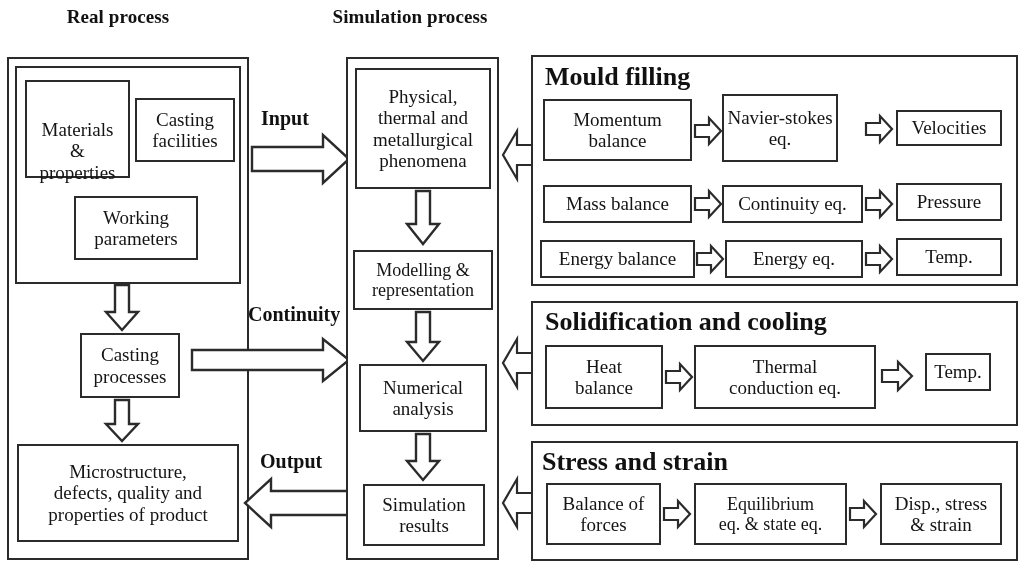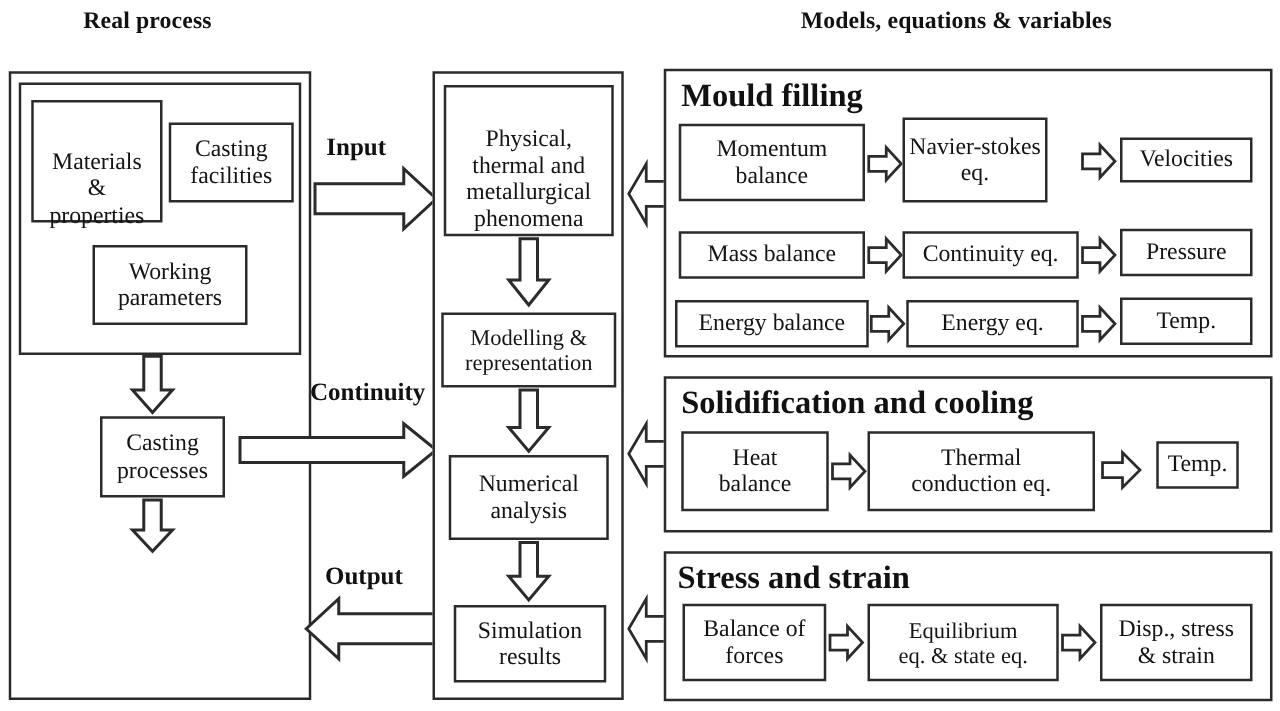--- a/index.html
+++ b/index.html
@@ -76,21 +76,21 @@
   .arrow svg { display: block; overflow: visible; }
   .ar-stroke { fill: #ffffff; stroke: #2b2b2b; stroke-width: 2.4; stroke-linejoin: miter; }
   .ar-stroke-thin { fill: #ffffff; stroke: #2b2b2b; stroke-width: 2.2; stroke-linejoin: miter; }
 </style>
 </head>
 <body>
 
 <div id="stage">
 
   <div class="col-title" style="left:28px; top:6px; width:180px;">Real process</div>
-  <div class="col-title" style="left:595px; top:6px; width:340px;">Models, equations &amp; variables</div>
+  <div class="col-title" style="left:310px; top:6px; width:200px;">Simulation process</div>
 
   <div class="panel" style="left:7px; top:57px; width:242px; height:503px;"></div>
 
   <div class="panel-inner" style="left:15px; top:66px; width:226px; height:218px;"></div>
 
   <div class="bx" style="left:25px; top:80px; width:105px; height:98px;">
     <span style="white-space:pre-line;margin-top:44px;">Materials
 &amp;
 properties</span>
   </div>
@@ -115,20 +115,25 @@
     <span style="white-space:pre-line;">Casting
 processes</span>
   </div>
 
   <div class="arrow" style="left:104px; top:399px;">
     <svg width="36" height="44" viewBox="0 0 36 44">
       <path class="ar-stroke" d="M11,1 L25,1 L25,25 L34,25 L18,42 L2,25 L11,25 Z"></path>
     </svg>
   </div>
 
+  <div class="bx" style="left:17px; top:444px; width:222px; height:98px;">
+    <span style="white-space:pre-line;">Microstructure,
+defects, quality and
+properties of product</span>
+  </div>
 
   <div class="lbl-bold" style="left:261px; top:107px;">Input</div>
   <div class="arrow" style="left:251px; top:133px;">
     <svg width="100" height="52" viewBox="0 0 100 52">
       <path class="ar-stroke" d="M1,14 L72,14 L72,2 L98,26 L72,50 L72,38 L1,38 Z"></path>
     </svg>
   </div>
 
   <div class="lbl-bold" style="left:248px; top:303px;">Continuity</div>
   <div class="arrow" style="left:191px; top:337px;">
@@ -139,21 +144,21 @@
 
   <div class="lbl-bold" style="left:260px; top:450px;">Output</div>
   <div class="arrow" style="left:243px; top:477px;">
     <svg width="108" height="52" viewBox="0 0 108 52">
       <path class="ar-stroke" d="M107,14 L28,14 L28,2 L2,26 L28,50 L28,38 L107,38 Z"></path>
     </svg>
   </div>
 
   <div class="panel" style="left:346px; top:57px; width:153px; height:503px;"></div>
 
-  <div class="bx" style="left:355px; top:68px; width:136px; height:121px;align-items:flex-end;">
+  <div class="bx" style="left:355px; top:68px; width:136px; height:121px;">
     <span style="white-space:pre-line;">Physical,
 thermal and
 metallurgical
 phenomena</span>
   </div>
 
   <div class="arrow" style="left:405px; top:190px;">
     <svg width="36" height="56" viewBox="0 0 36 56">
       <path class="ar-stroke" d="M11,1 L25,1 L25,34 L34,34 L18,54 L2,34 L11,34 Z"></path>
     </svg>

